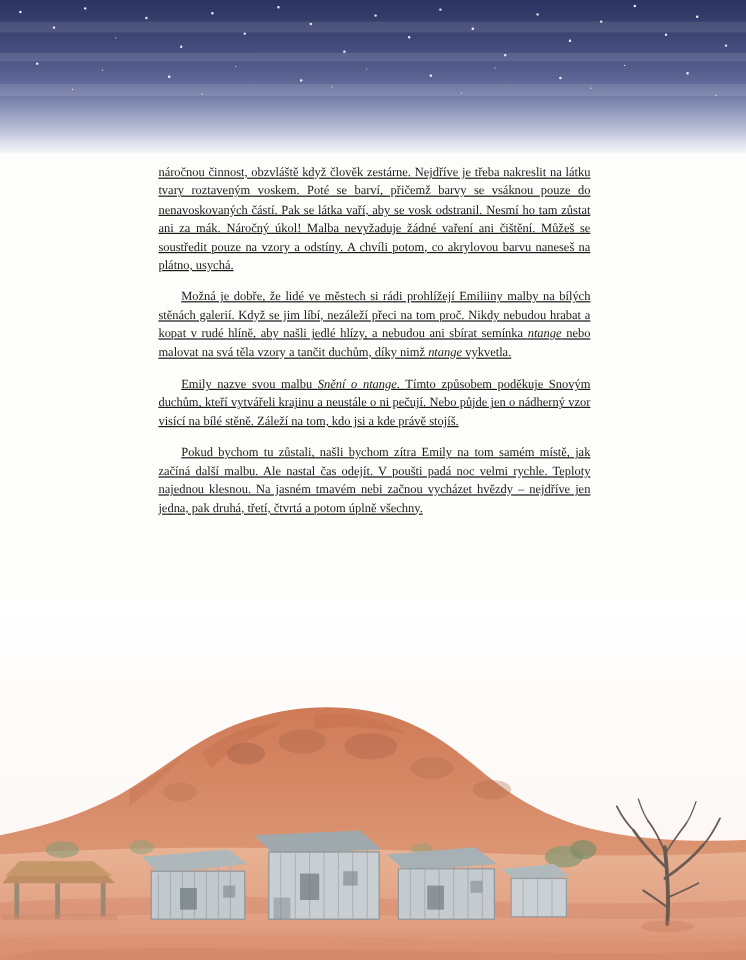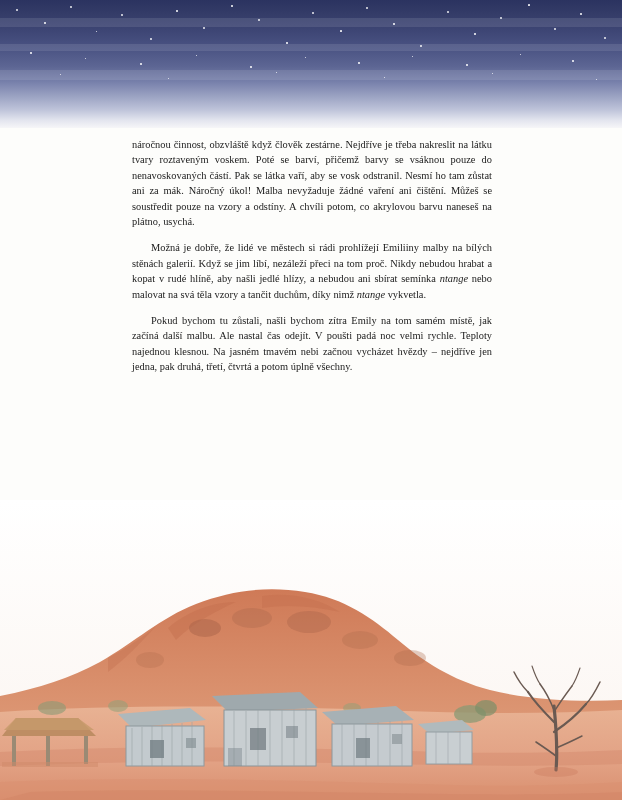--- a/index.html
+++ b/index.html
@@ -64,20 +64,21 @@
     top: 137px;
     width: 360px;
   }
   .text-block p {
     margin: 0;
     font-size: 10.4px;
     line-height: 15.4px;
     text-align: justify;
     color: #1a1a1a;
     text-indent: 0;
+    text-decoration: underline;
   }
   .text-block p + p {
     text-indent: 19px;
     margin-top: 0;
   }
   .text-block p.gap {
     margin-top: 11px;
   }
   em { font-style: italic; }
 
@@ -142,20 +143,21 @@
     <div class="star" style="left:168px;top:78px;width:1.3px;height:1.3px;"></div>
     <div class="star" style="left:276px;top:72px;width:1.3px;height:1.3px;"></div>
     <div class="star" style="left:384px;top:77px;width:1.3px;height:1.3px;"></div>
     <div class="star" style="left:492px;top:73px;width:1.3px;height:1.3px;"></div>
     <div class="star" style="left:596px;top:79px;width:1.3px;height:1.3px;"></div>
   </div>
 
   <div class="text-block">
     <p>náročnou činnost, obzvláště když člověk zestárne. Nejdříve je třeba nakreslit na látku tvary roztaveným voskem. Poté se barví, přičemž barvy se vsáknou pouze do nenavoskovaných částí. Pak se látka vaří, aby se vosk odstranil. Nesmí ho tam zůstat ani za mák. Náročný úkol! Malba nevyžaduje žádné vaření ani čištění. Můžeš se soustředit pouze na vzory a odstíny. A chvíli potom, co akrylovou barvu naneseš na plátno, usychá.</p>
     <p class="gap">Možná je dobře, že lidé ve městech si rádi prohlížejí Emiliiny malby na bílých stěnách galerií. Když se jim líbí, nezáleží přeci na tom proč. Nikdy nebudou hrabat a kopat v rudé hlíně, aby našli jedlé hlízy, a nebudou ani sbírat semínka <em>ntange</em> nebo malovat na svá těla vzory a tančit duchům, díky nimž <em>ntange</em> vykvetla.</p>
+    <p class="gap">Emily nazve svou malbu <em>Snění o <em>ntange</em></em>. Tímto způsobem poděkuje Snovým duchům, kteří vytvářeli krajinu a neustále o ni pečují. Nebo půjde jen o nádherný vzor visící na bílé stěně. Záleží na tom, kdo jsi a kde právě stojíš.</p>
     <p class="gap">Pokud bychom tu zůstali, našli bychom zítra Emily na tom samém místě, jak začíná další malbu. Ale nastal čas odejít. V poušti padá noc velmi rychle. Teploty najednou klesnou. Na jasném tmavém nebi začnou vycházet hvězdy – nejdříve jen jedna, pak druhá, třetí, čtvrtá a potom úplně všechny.</p>
   </div>
 
   <div class="desert">
     <svg width="622" height="300" viewBox="0 0 622 300" xmlns="http://www.w3.org/2000/svg">
       <defs>
         <linearGradient id="mesaGrad" x1="0" y1="0" x2="0" y2="1">
           <stop offset="0%" stop-color="#cf7a57"></stop>
           <stop offset="45%" stop-color="#d98f6c"></stop>
           <stop offset="100%" stop-color="#e3a886"></stop>

